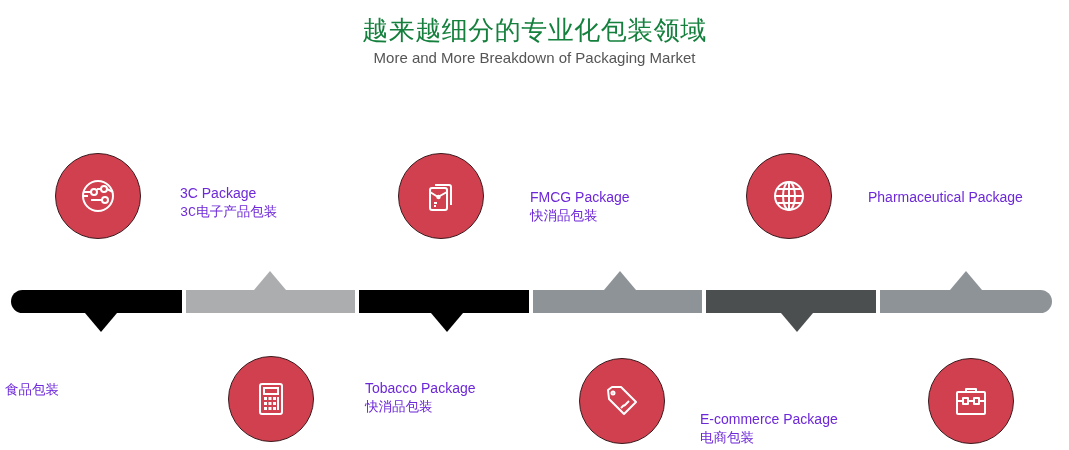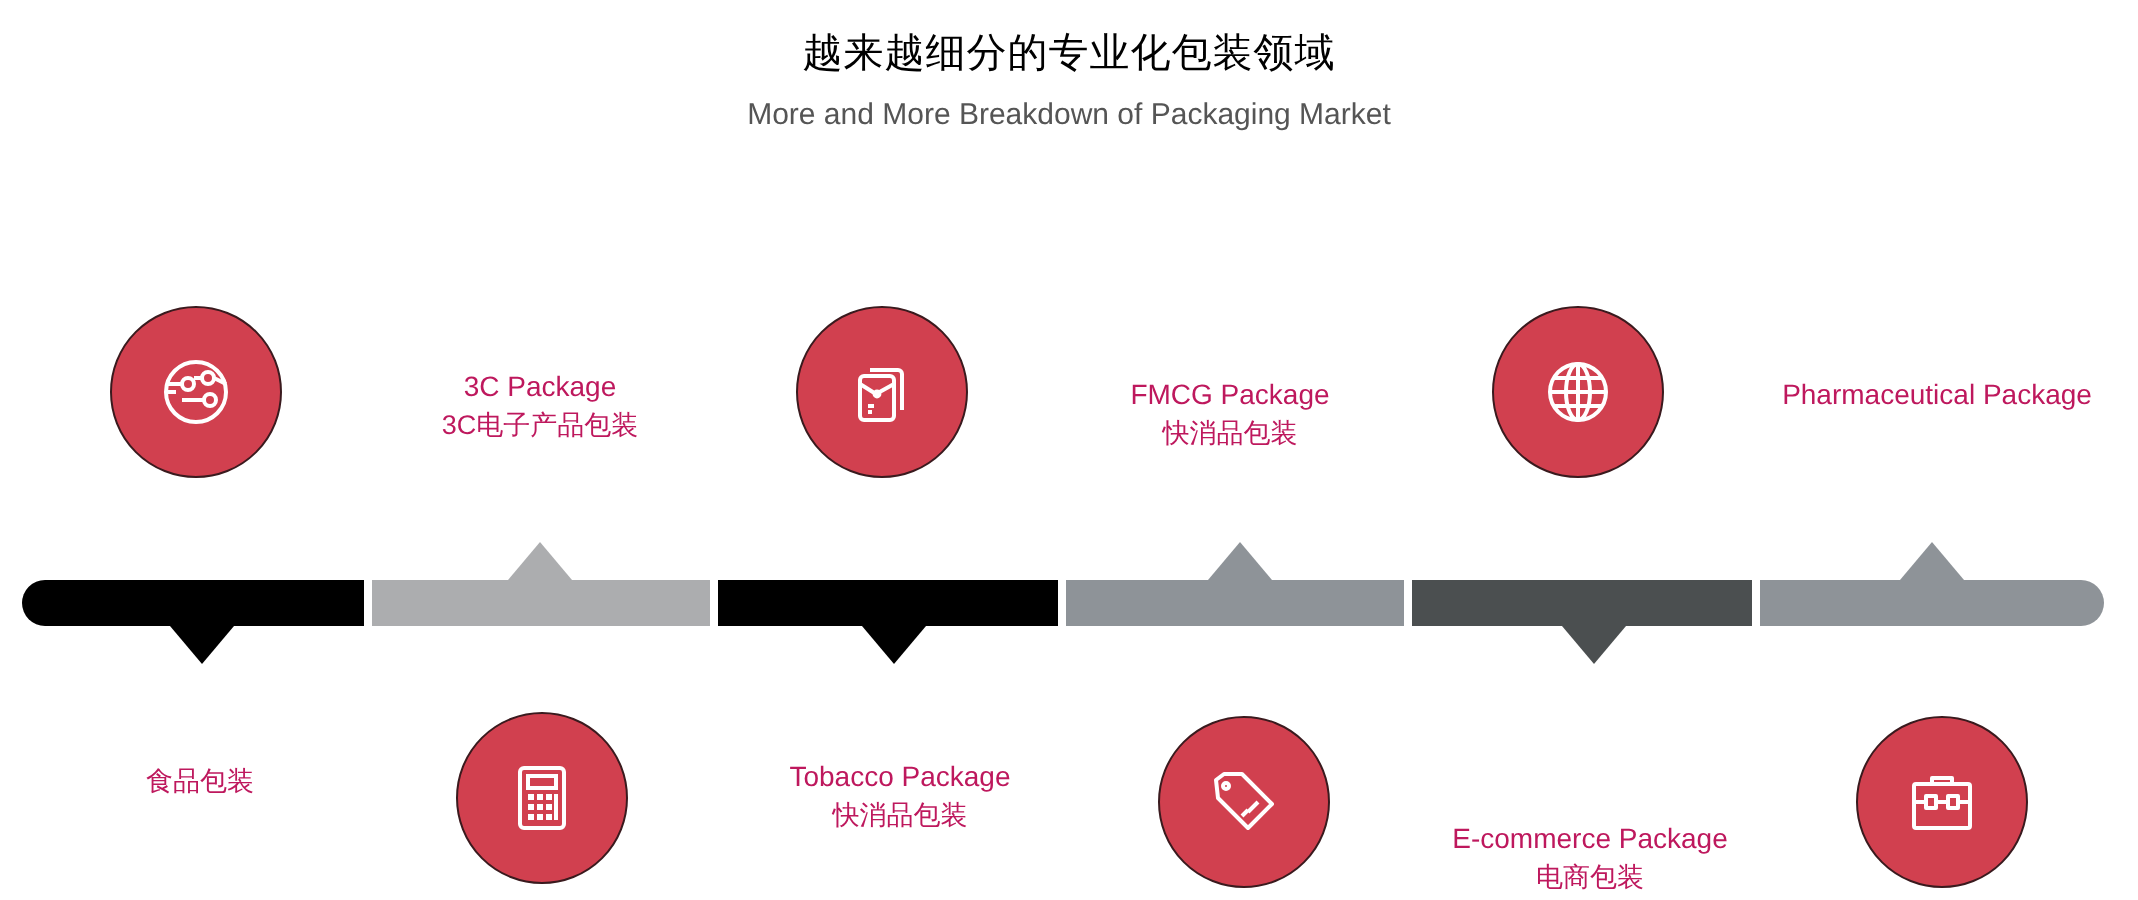--- a/index.html
+++ b/index.html
@@ -1,34 +1,34 @@
 <!DOCTYPE html>
 <html><head>
 <meta charset="utf-8">
 <style>
   html, body { margin:0; padding:0; background:#ffffff; }
   body { width:1069px; height:450px; position:relative; overflow:hidden;
          font-family:"Liberation Sans","DejaVu Sans",sans-serif; color:#1a1a1a; }
   .title { position:absolute; left:0; width:1069px; top:13px; text-align:center;
-           font-family:Liberation Sans, sans-serif; font-size:20px; color:#000000; letter-spacing:0.5px; }
+           font-family:Liberation Sans, sans-serif; font-size:26px; color:#15803d; letter-spacing:0.5px; }
   .subtitle { position:absolute; left:0; width:1069px; top:49px; text-align:center;
            font-size:15px; color:#555555; }
   .seg { position:absolute; top:290px; height:23px; }
   .seg.first { border-radius:12px 0 0 12px; }
   .seg.last { border-radius:0 12px 12px 0; }
   .tri-up { position:absolute; width:0; height:0; border-left:16px solid transparent;
             border-right:16px solid transparent; border-bottom-width:19px; border-bottom-style:solid; top:271px; }
   .tri-down { position:absolute; width:0; height:0; border-left:16px solid transparent;
             border-right:16px solid transparent; border-top-width:19px; border-top-style:solid; top:313px; }
   .circle { position:absolute; width:86px; height:86px; border-radius:50%;
             box-sizing:border-box; border:1.5px solid #3a1a1e; display:flex;
             align-items:center; justify-content:center; }
   .circle svg { width:40px; height:40px; }
-  .label { position:absolute; text-align:center; font-size:14px; line-height:20px; color:#be185d; }
-  .label .zh { font-family:Liberation Sans, sans-serif; font-size:13.5px; }
+  .label { position:absolute; font-size:14px; line-height:20px; color:#6d28d9; }
+  .label .zh { font-family:Liberation Mono, monospace; font-size:13.5px; }
 </style>
 </head>
 <body>
 
 <div class="title">越来越细分的专业化包装领域</div>
 <div class="subtitle">More and More Breakdown of Packaging Market</div>
 
 <div>
   <div class="seg first" style="left:11px;width:171px;background:#000000;"></div>
   <div class="seg" style="left:186px;width:169px;background:#acadaf;"></div>

